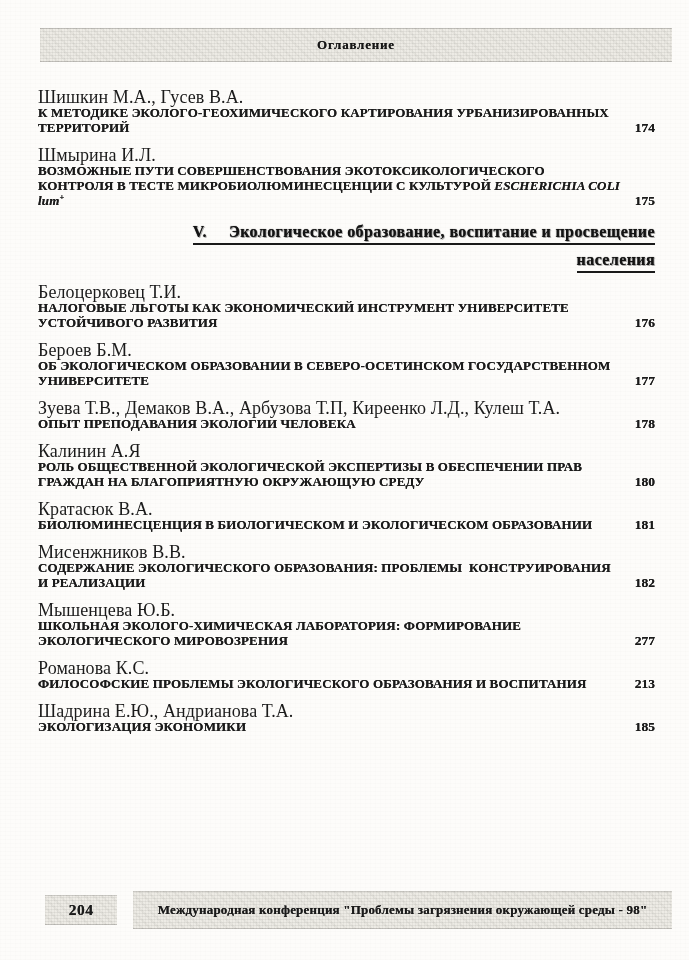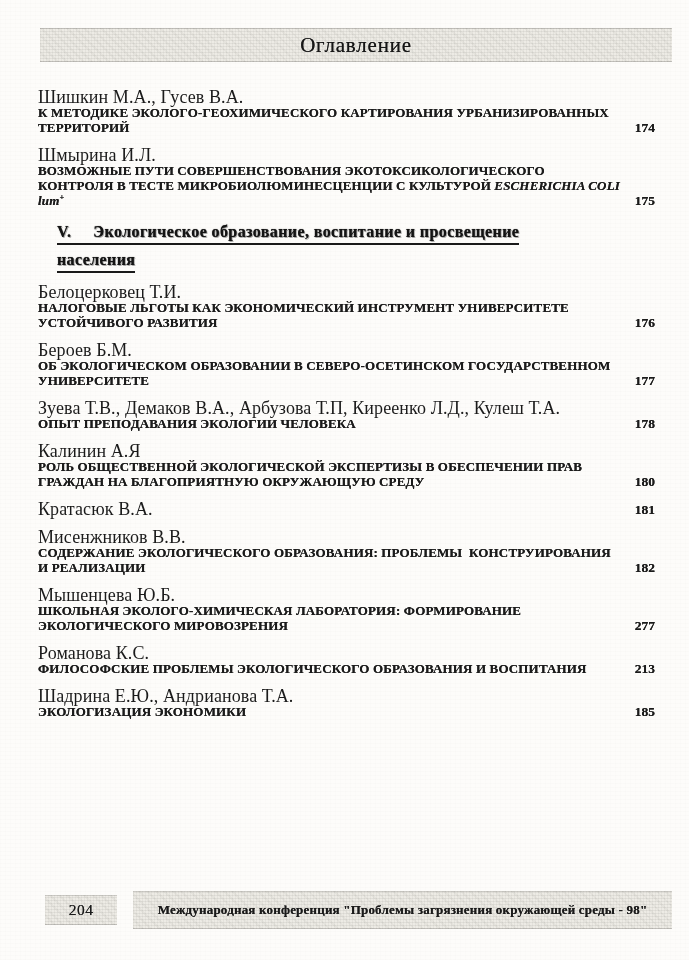--- a/index.html
+++ b/index.html
@@ -33,22 +33,22 @@
     position: absolute;
     top: 28px;
     left: 40px;
     right: 17px;
     height: 34px;
     display: flex;
     align-items: center;
     justify-content: center;
   }
   .header-title {
-    font-weight: normal;
-    font-size: 21px;
+    font-weight: bold;
+    font-size: 13px;
     letter-spacing: 0.8px;
     color: #161616;
     text-shadow: 0 0 0.6px #3a3a3a;
   }
   
   .content {
     position: absolute;
     top: 90px;
     left: 38px;
     right: 34px;
@@ -95,21 +95,21 @@
   
   .section-heading {
     margin: 14px 0 12px 19px;
     font-weight: bold;
     font-size: 16px;
     letter-spacing: 0.4px;
     color: #141414;
     text-shadow: 0 0 0.9px #333, 1px 0.5px 0 rgba(40,40,40,0.35);
     filter: blur(0.2px);
   }
-  .sh-row { line-height: 19px; }
+  .sh-row { line-height: 19px; text-align: right; }
   .sh-line1, .sh-line2 {
     display: inline-block;
     border-bottom: 2.5px solid #1a1a1a;
     padding-bottom: 2px;
   }
   .sh-row + .sh-row { margin-top: 5px; }
   .sh-num { margin-right: 22px; }
   
   .footer {
     position: absolute;
@@ -118,21 +118,21 @@
     right: 17px;
     display: flex;
     align-items: center;
   }
   .footer-pagenum-box {
     flex: 0 0 72px;
     height: 30px;
     display: flex;
     align-items: center;
     justify-content: center;
-    font-weight: normal;
+    font-weight: bold;
     font-size: 15.5px;
     letter-spacing: 0.5px;
     text-shadow: 0 0 0.5px #2a2a2a;
   }
   .footer-band {
     flex: 1 1 auto;
     margin-left: 16px;
     height: 38px;
     display: flex;
     align-items: center;
@@ -212,20 +212,21 @@
         <div class="authors">Калинин А.Я</div>
         <div class="title">РОЛЬ ОБЩЕСТВЕННОЙ ЭКОЛОГИЧЕСКОЙ ЭКСПЕРТИЗЫ В ОБЕСПЕЧЕНИИ ПРАВ
 ГРАЖДАН НА БЛАГОПРИЯТНУЮ ОКРУЖАЮЩУЮ СРЕДУ</div>
       </div>
       <div class="pagenum">180</div>
     </div>
 
     <div class="entry">
       <div class="entry-left">
         <div class="authors">Кратасюк В.А.</div>
+        <div class="title">БИОЛЮМИНЕСЦЕНЦИЯ В БИОЛОГИЧЕСКОМ И ЭКОЛОГИЧЕСКОМ ОБРАЗОВАНИИ</div>
       </div>
       <div class="pagenum">181</div>
     </div>
 
     <div class="entry">
       <div class="entry-left">
         <div class="authors">Мисенжников В.В.</div>
         <div class="title">СОДЕРЖАНИЕ ЭКОЛОГИЧЕСКОГО ОБРАЗОВАНИЯ: ПРОБЛЕМЫ  КОНСТРУИРОВАНИЯ
 И РЕАЛИЗАЦИИ</div>
       </div>

